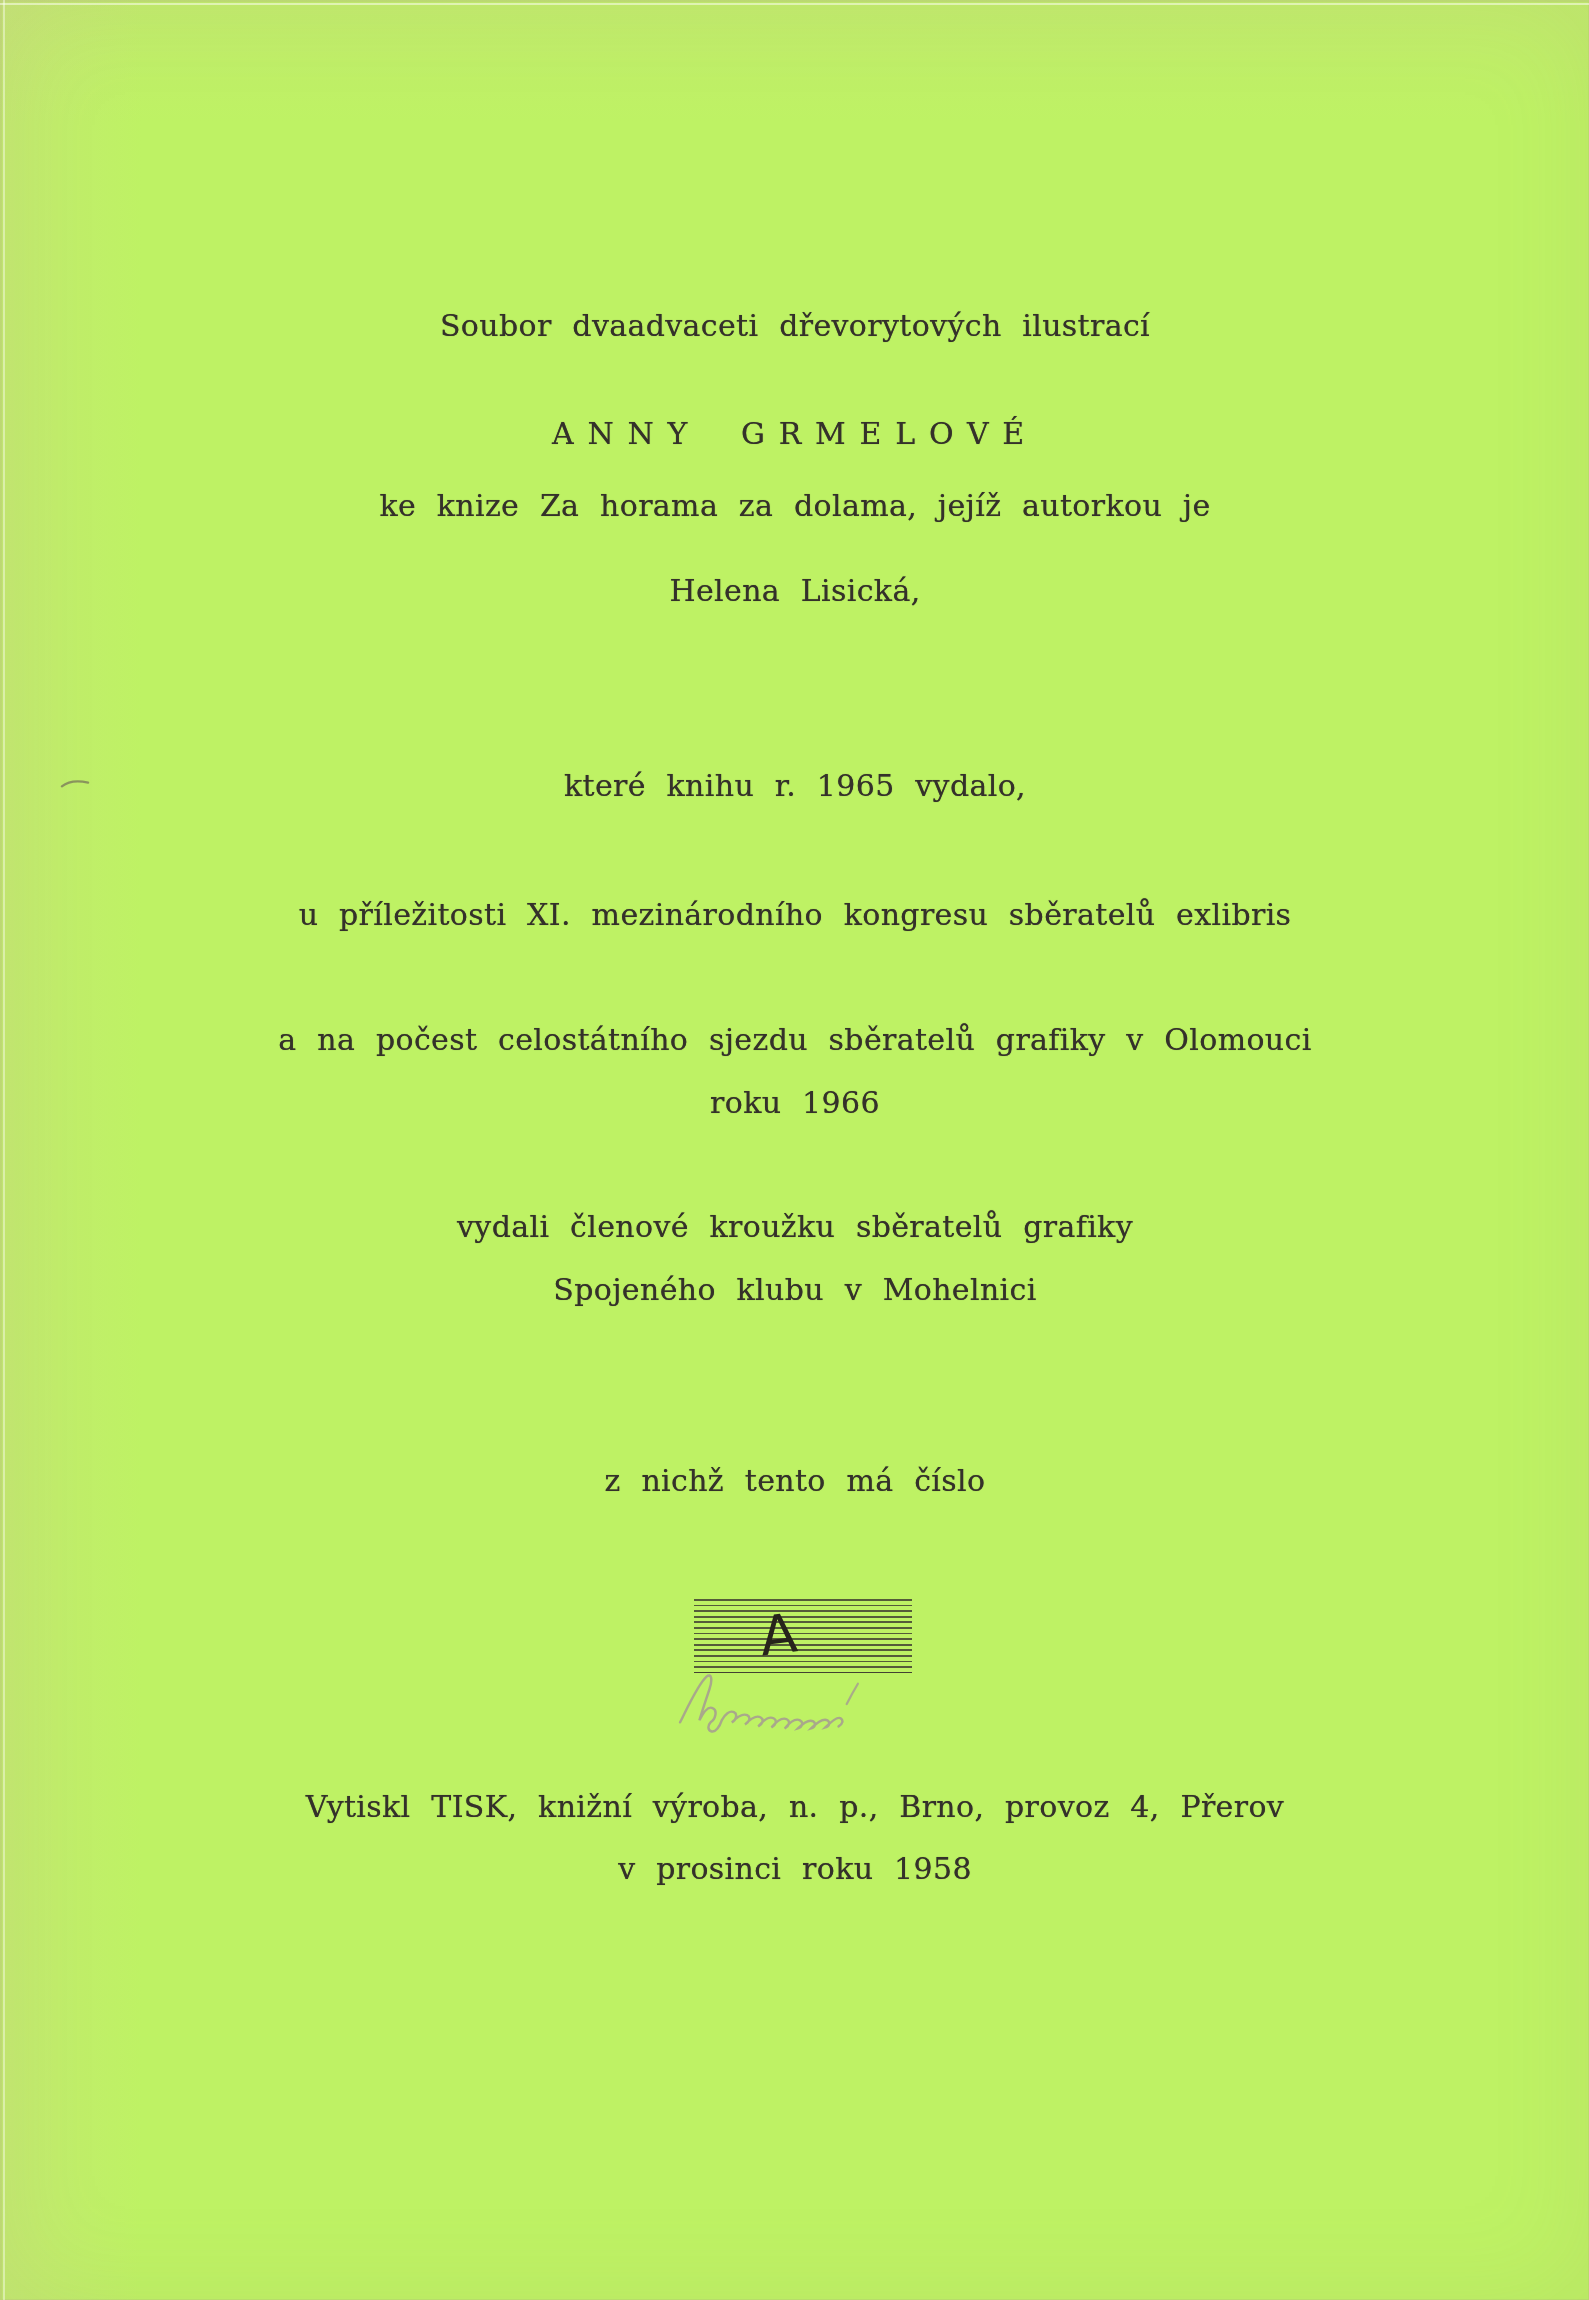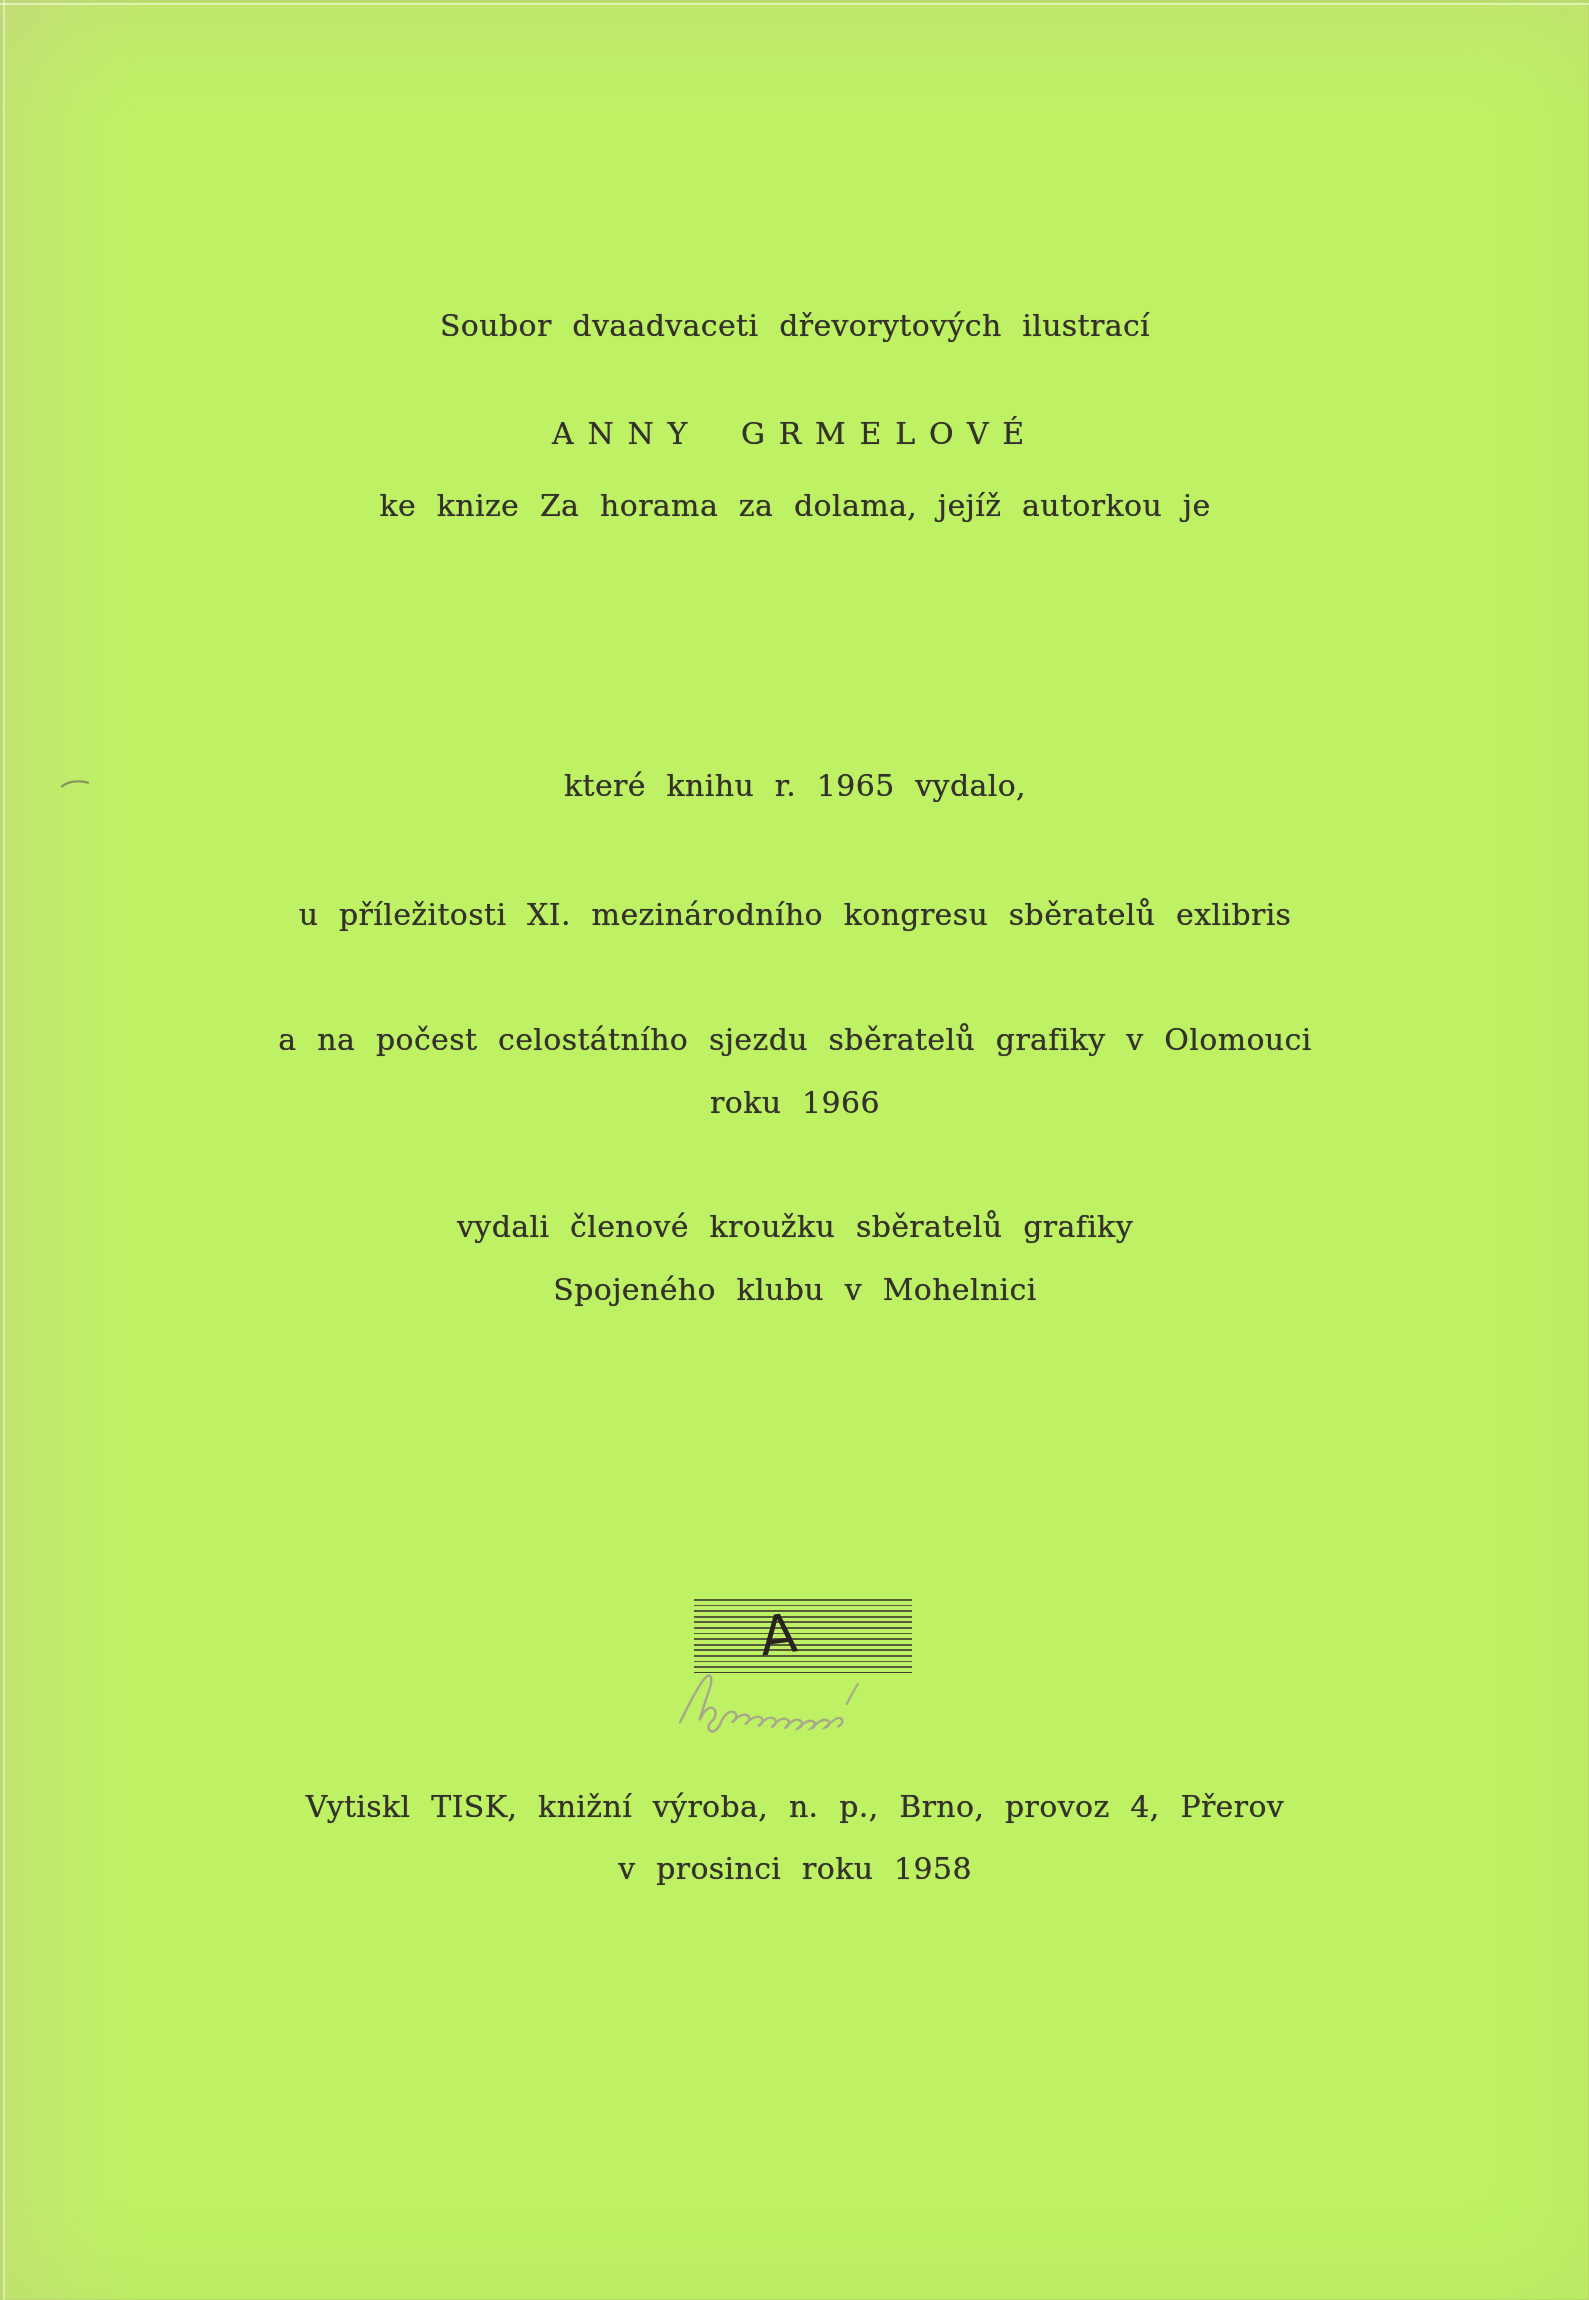--- a/index.html
+++ b/index.html
@@ -69,34 +69,36 @@
 
   <div class="tint-left"></div>
   <div class="tint-top"></div>
   <div class="edge-top"></div>
   <div class="edge-left"></div>
 
   <div class="line" style="top:308px">Soubor dvaadvaceti dřevorytových ilustrací</div>
   <div class="line artist-line" style="top:416px">ANNY GRMELOVÉ</div>
 
   <div class="line" style="top:488px">ke knize Za horama za dolama, jejíž autorkou je</div>
+  <div class="line" style="top:573px">Helena Lisická,</div>
 
   <div class="line" style="top:768px">které knihu r. 1965 vydalo,</div>
 
   <svg class="margin-mark" viewBox="0 0 34 16">
     <path d="M3,11 Q13,3 31,7" fill="none" stroke="rgba(115,110,88,0.7)" stroke-width="2.4" stroke-linecap="round"></path>
   </svg>
 
   <div class="line" style="top:897px">u příležitosti XI. mezinárodního kongresu sběratelů exlibris</div>
   <div class="line" style="top:1022px">a na počest celostátního sjezdu sběratelů grafiky v Olomouci</div>
   <div class="line" style="top:1085px">roku 1966</div>
 
   <div class="line" style="top:1209px">vydali členové kroužku sběratelů grafiky</div>
   <div class="line" style="top:1272px">Spojeného klubu v Mohelnici</div>
 
+  <div class="line" style="top:1463px">z nichž tento má číslo</div>
 
   <div class="stamp">
     <div class="stamp-letter">A</div>
   </div>
 
   <div class="signature" title="AGrmelová">
     <svg width="254" height="66" viewBox="0 0 250 64">
       <path d="M6,52
                C14,36 24,14 32,7
                C37,3 38,10 35,19

